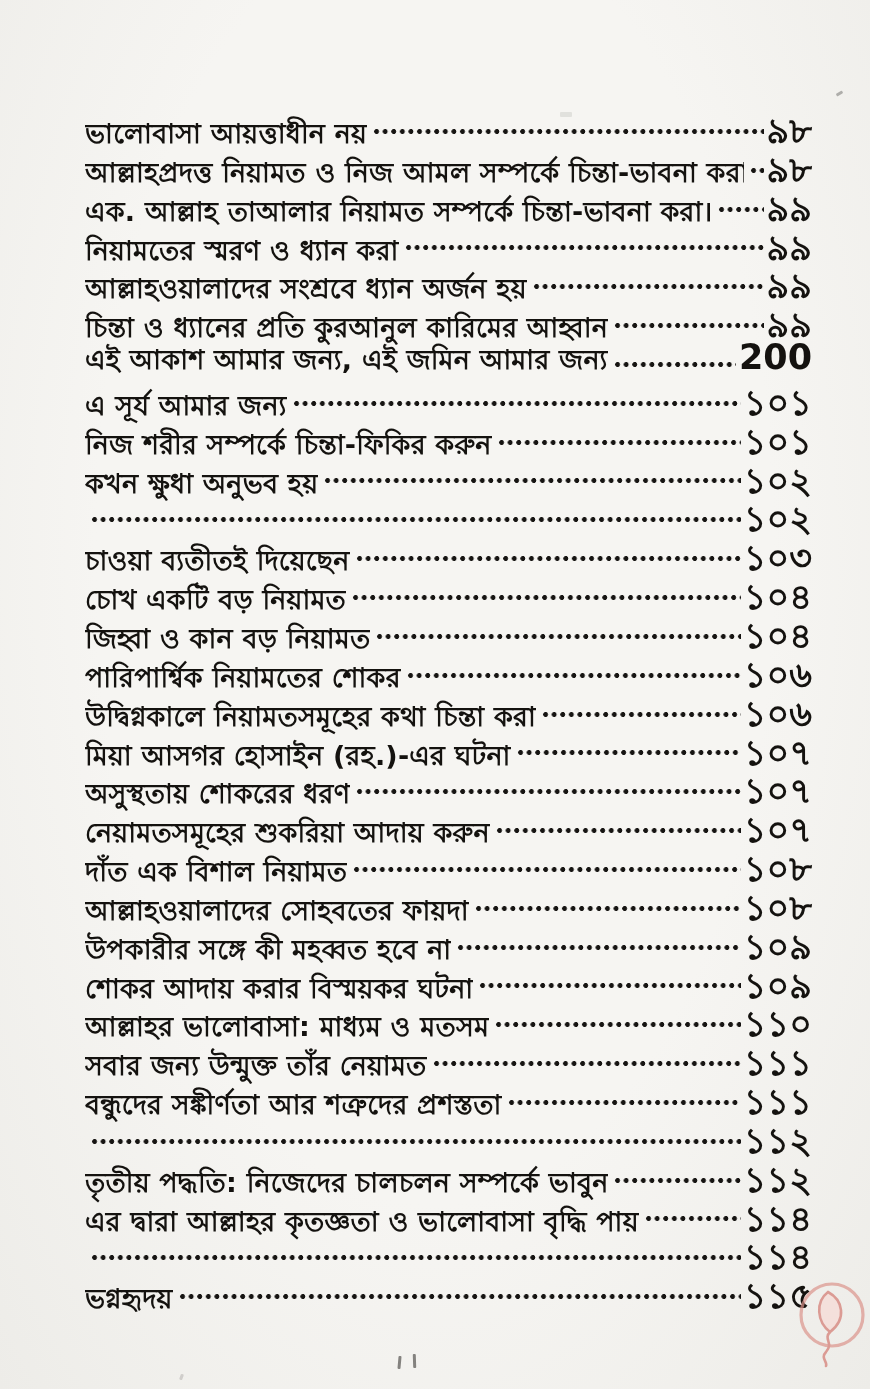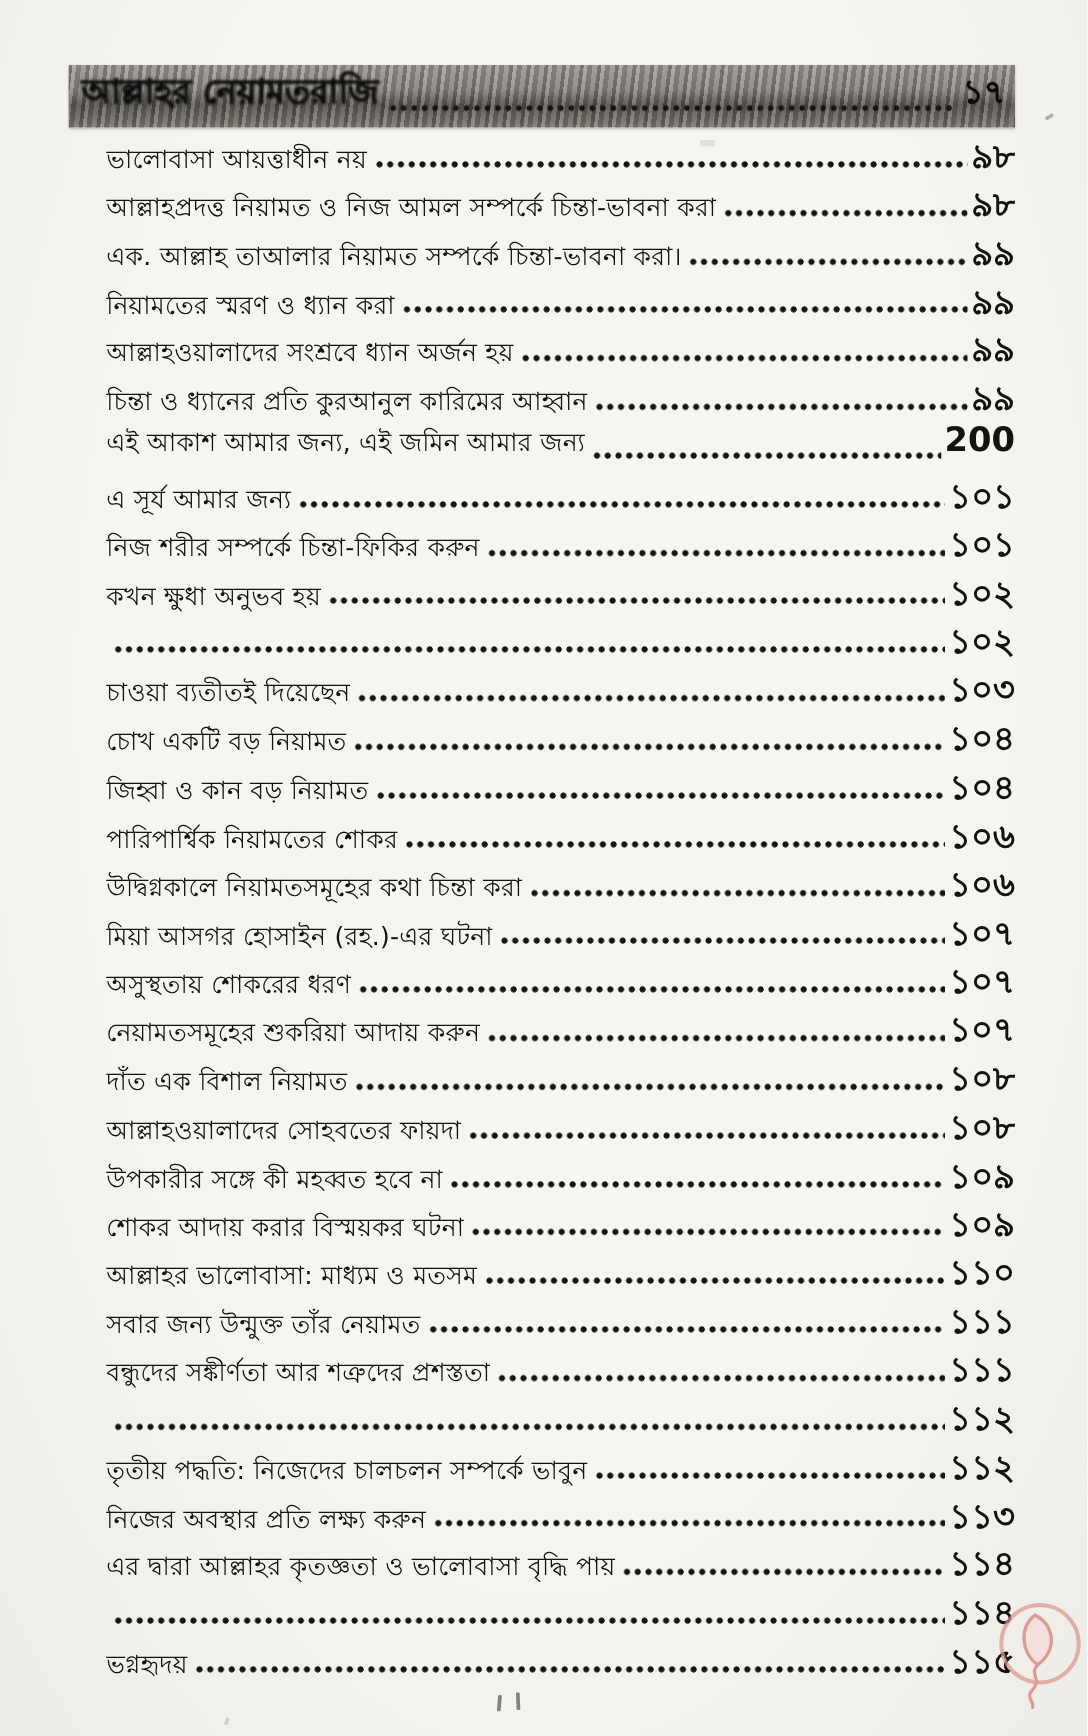--- a/index.html
+++ b/index.html
@@ -60,39 +60,39 @@
     left: 85px;
     right: 58px;
     top: 104px;
   }
   .toc-row {
     display: flex;
     align-items: baseline;
     height: 38.85px;
   }
   .toc-title {
-    font-size: 20px;
-    font-weight: 400;
+    font-size: 27px;
+    font-weight: 700;
     color: #14120f;
     letter-spacing: 0.2px;
     white-space: nowrap;
     overflow: hidden;
     flex: 0 1 auto;
   }
   .leader {
     flex: 1 1 auto;
     min-width: 14px;
     align-self: flex-end;
     height: 7px;
     margin: 0 3px 8px 6px;
     background: radial-gradient(circle at 3.6px 3.5px, #161412 2.15px, transparent 2.75px)
                 left center / 8.6px 7px repeat-x;
   }
   .toc-page {
-    font-size: 27px;
+    font-size: 35px;
     font-weight: 700;
     color: #14120f;
     white-space: nowrap;
   }
 
   
   .stamp {
     position: absolute;
     right: 3px;
     bottom: 20px;
@@ -111,25 +111,20 @@
   .speck-b { left: 413px; top: 1354px; width: 3px; height: 14px; transform: rotate(-2deg); }
   .speck-c { left: 836px; top: 92px; width: 7px; height: 3px; transform: rotate(-32deg); opacity: 0.6; }
   .speck-d { left: 560px; top: 112px; width: 12px; height: 5px; opacity: 0.18; }
   .speck-e { left: 180px; top: 1374px; width: 3px; height: 6px; opacity: 0.3; transform: rotate(20deg); }
 </style>
 </head>
 <body>
 
 <div class="page">
 
-  <div class="header-bar">
-    <span class="header-title">আল্লাহর নেয়ামতরাজি</span>
-    <span class="header-leader"></span>
-    <span class="header-page">১৭</span>
-  </div>
 
   <div class="toc">
 
   <div class="toc-row">
       <span class="toc-title">ভালোবাসা আয়ত্তাধীন নয়</span>
       <span class="leader"></span>
       <span class="toc-page">৯৮</span>
     </div>
       <div class="toc-row">
       <span class="toc-title">আল্লাহপ্রদত্ত নিয়ামত ও নিজ আমল সম্পর্কে চিন্তা-ভাবনা করা</span>
@@ -256,25 +251,20 @@
       <span class="toc-page">১১১</span>
     </div>
       <div class="toc-row">
       <span class="leader"></span>
       <span class="toc-page">১১২</span>
     </div>
       <div class="toc-row">
       <span class="toc-title">তৃতীয় পদ্ধতি: নিজেদের চালচলন সম্পর্কে ভাবুন</span>
       <span class="leader"></span>
       <span class="toc-page">১১২</span>
-    </div>
-      <div class="toc-row">
-      <span class="toc-title">নিজের অবস্থার প্রতি লক্ষ্য করুন</span>
-      <span class="leader"></span>
-      <span class="toc-page">১১৩</span>
     </div>
       <div class="toc-row">
       <span class="toc-title">এর দ্বারা আল্লাহর কৃতজ্ঞতা ও ভালোবাসা বৃদ্ধি পায়</span>
       <span class="leader"></span>
       <span class="toc-page">১১৪</span>
     </div>
       <div class="toc-row">
       <span class="leader"></span>
       <span class="toc-page">১১৪</span>
     </div>

